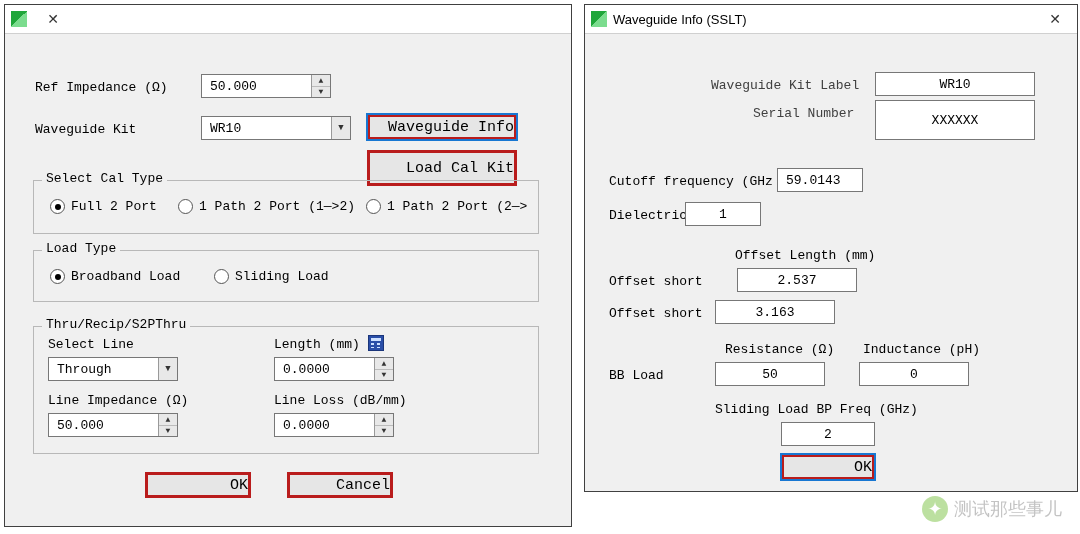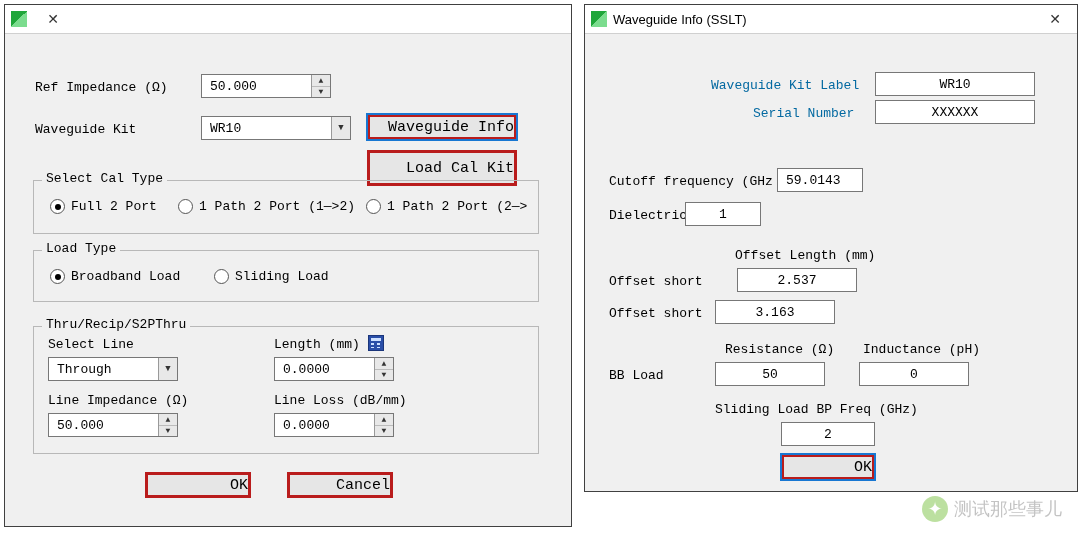--- a/index.html
+++ b/index.html
@@ -38,21 +38,21 @@
   .titlebar .title-text { flex: 1; font-family: "Segoe UI", sans-serif; font-size: 13px; }
   .titlebar .close {
     width: 40px; height: 26px;
     display: flex; align-items: center; justify-content: center;
     font-family: sans-serif; font-size: 14px; color: #333;
   }
 
   .client { position: relative; width: 100%; }
 
   .label { position: absolute; white-space: nowrap; }
-  .label.disabled { color: #0369a1; }
+  .label.disabled { color: #404040; }
 
   .input, .select {
     position: absolute;
     background: #ffffff;
     border: 1px solid #777;
     box-sizing: border-box;
     font-family: "Courier New", "SimSun", monospace;
     font-size: 13px;
     padding: 2px 8px;
     display: flex;
@@ -279,21 +279,21 @@
     <div class="close">✕</div>
   </div>
   <div class="client" style="height:458px;">
 
     <span class="label disabled" style="left:126px; top:44px;">Waveguide Kit Label</span>
     <div class="input centered" style="left:290px; top:38px; width:160px; height:24px;">
       <span>WR10</span>
     </div>
 
     <span class="label disabled" style="left:168px; top:72px;">Serial Number</span>
-    <div class="input centered" style="left:290px; top:66px; width:160px; height:24px;">
+    <div class="input centered" style="left:290px; top:66px; width:160px; height:40px;">
       <span>XXXXXX</span>
     </div>
 
     <span class="label" style="left:24px; top:140px;">Cutoff frequency (GHz</span>
     <div class="input" style="left:192px; top:134px; width:86px; height:24px;">
       <span>59.0143</span>
     </div>
 
     <span class="label" style="left:24px; top:174px;">Dielectric</span>
     <div class="input centered" style="left:100px; top:168px; width:76px; height:24px;">

